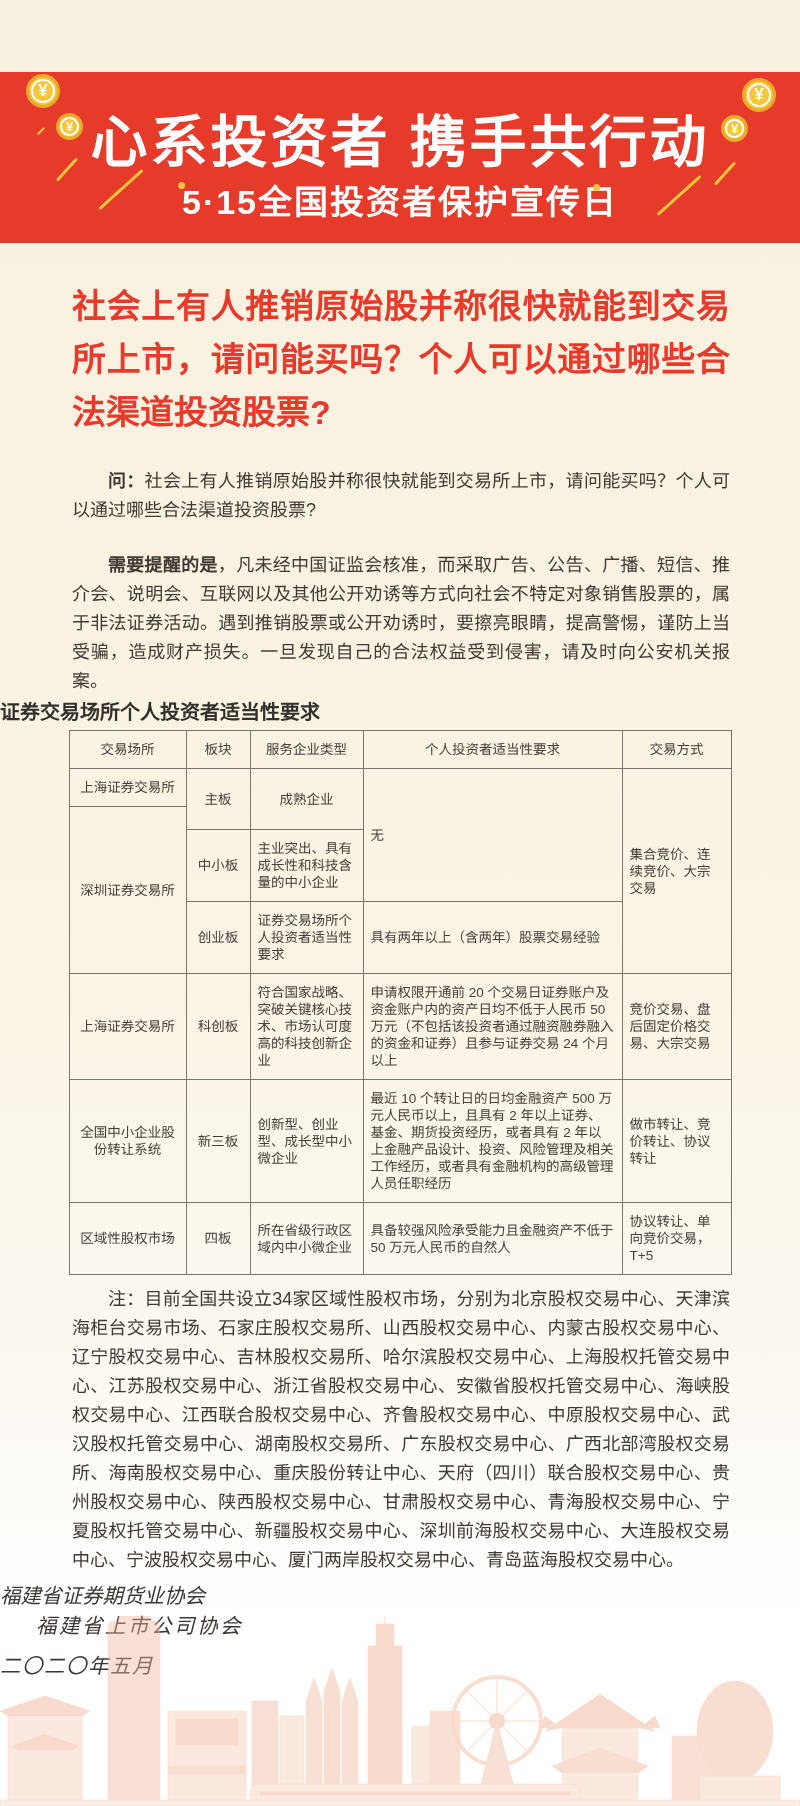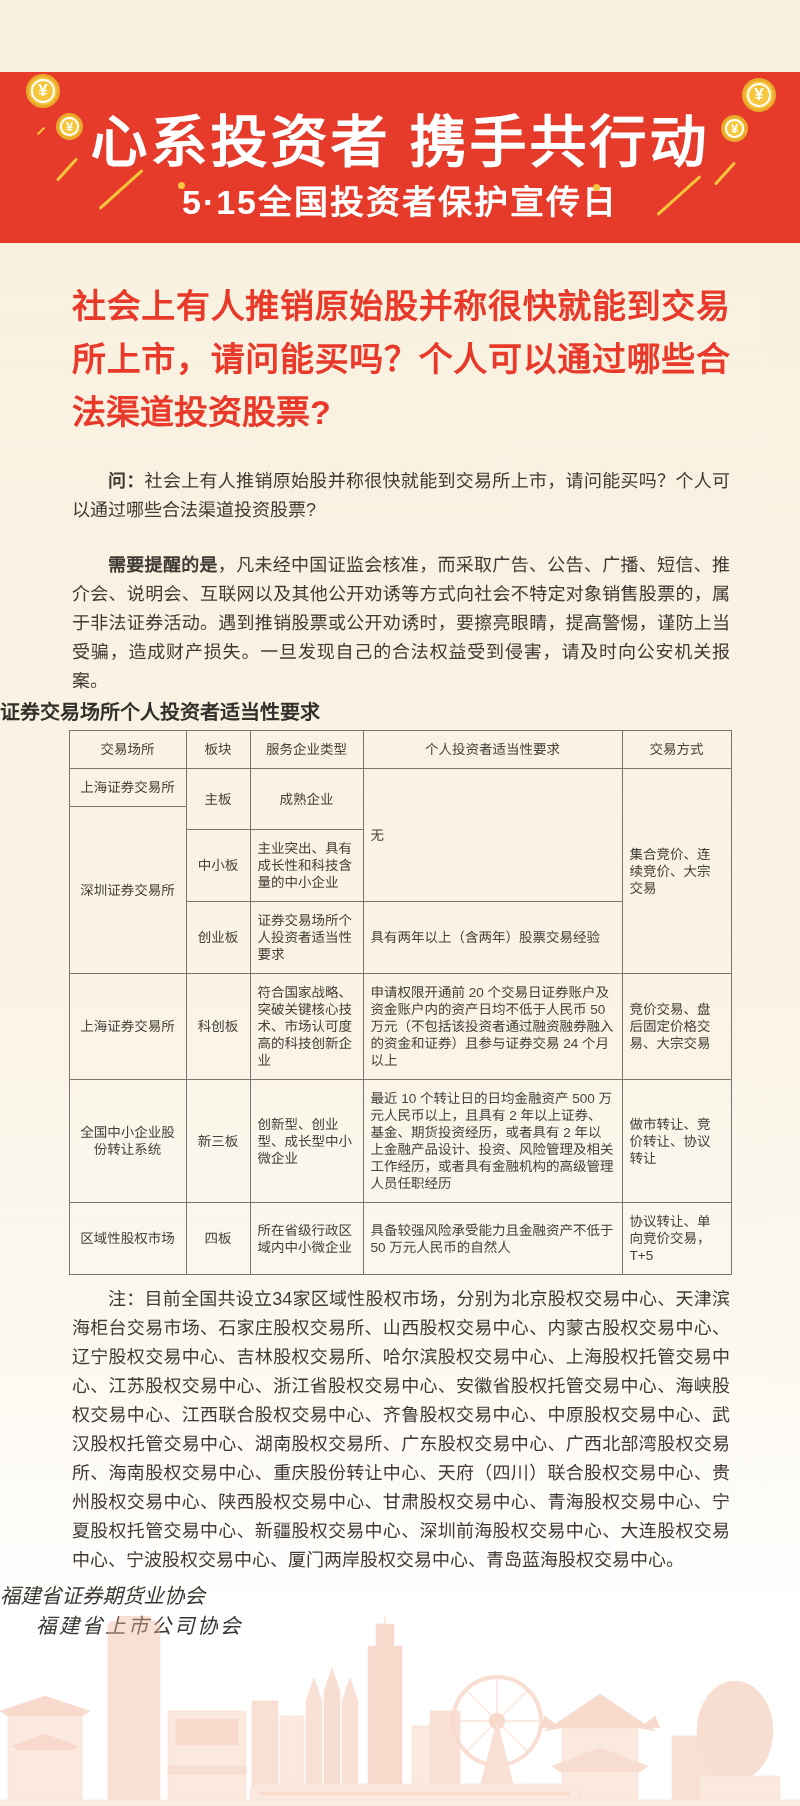--- a/index.html
+++ b/index.html
@@ -179,20 +179,21 @@
       <td class="l">协议转让、单向竞价交易，T+5</td>
     </tr>
   </tbody>
     </table>
 
   <p class="body-p note"><span>注：</span><span>目前全国共设立34家区域性股权市场，分别为北京股权交易中心、天津滨海柜台交易市场、石家庄股权交易所、山西股权交易中心、内蒙古股权交易中心、辽宁股权交易中心、吉林股权交易所、哈尔滨股权交易中心、上海股权托管交易中心、江苏股权交易中心、浙江省股权交易中心、安徽省股权托管交易中心、海峡股权交易中心、江西联合股权交易中心、齐鲁股权交易中心、中原股权交易中心、武汉股权托管交易中心、湖南股权交易所、广东股权交易中心、广西北部湾股权交易所、海南股权交易中心、重庆股份转让中心、天府（四川）联合股权交易中心、贵州股权交易中心、陕西股权交易中心、甘肃股权交易中心、青海股权交易中心、宁夏股权托管交易中心、新疆股权交易中心、深圳前海股权交易中心、大连股权交易中心、宁波股权交易中心、厦门两岸股权交易中心、青岛蓝海股权交易中心。</span></p>
 
   <div class="footer">
     <div class="org1">福建省证券期货业协会</div>
     <div class="org2">福建省上市公司协会</div>
+    <div class="date">二〇二〇年五月</div>
   </div>
 
   <svg class="skyline" viewBox="0 0 800 190" xmlns="http://www.w3.org/2000/svg">
     <g opacity="0.42" stroke="#eda685" stroke-width="1" stroke-opacity="0.5">
 
       <polygon points="0,95 45,80 90,95 82,100 8,100" fill="#f0a888"></polygon>
       <rect x="8" y="100" width="74" height="90" fill="#f6cdb4"></rect>
       <polygon points="12,130 45,118 78,130 72,134 18,134" fill="#f0a888"></polygon>
 
       <rect x="108" y="5" width="52" height="185" rx="6" fill="#f3b79c"></rect>

